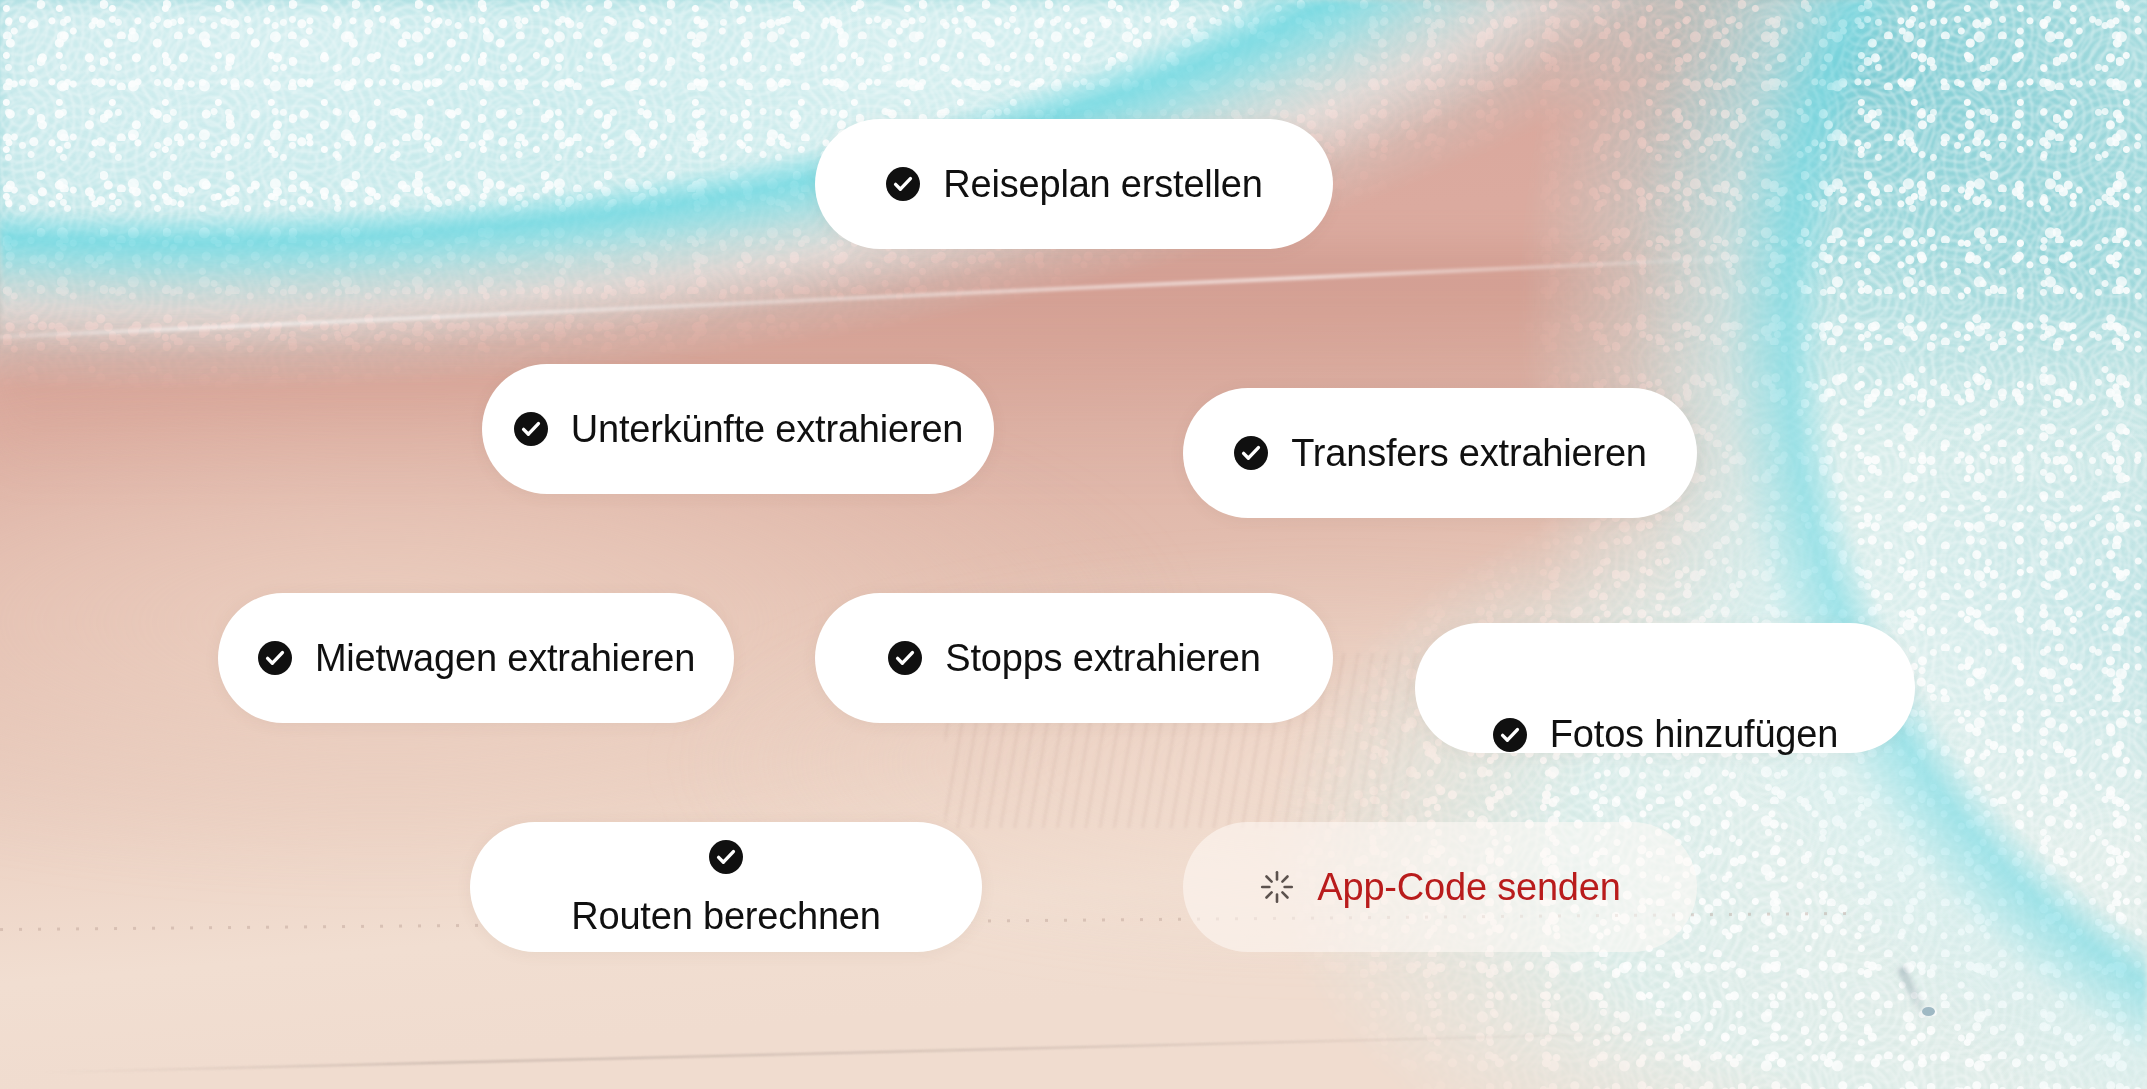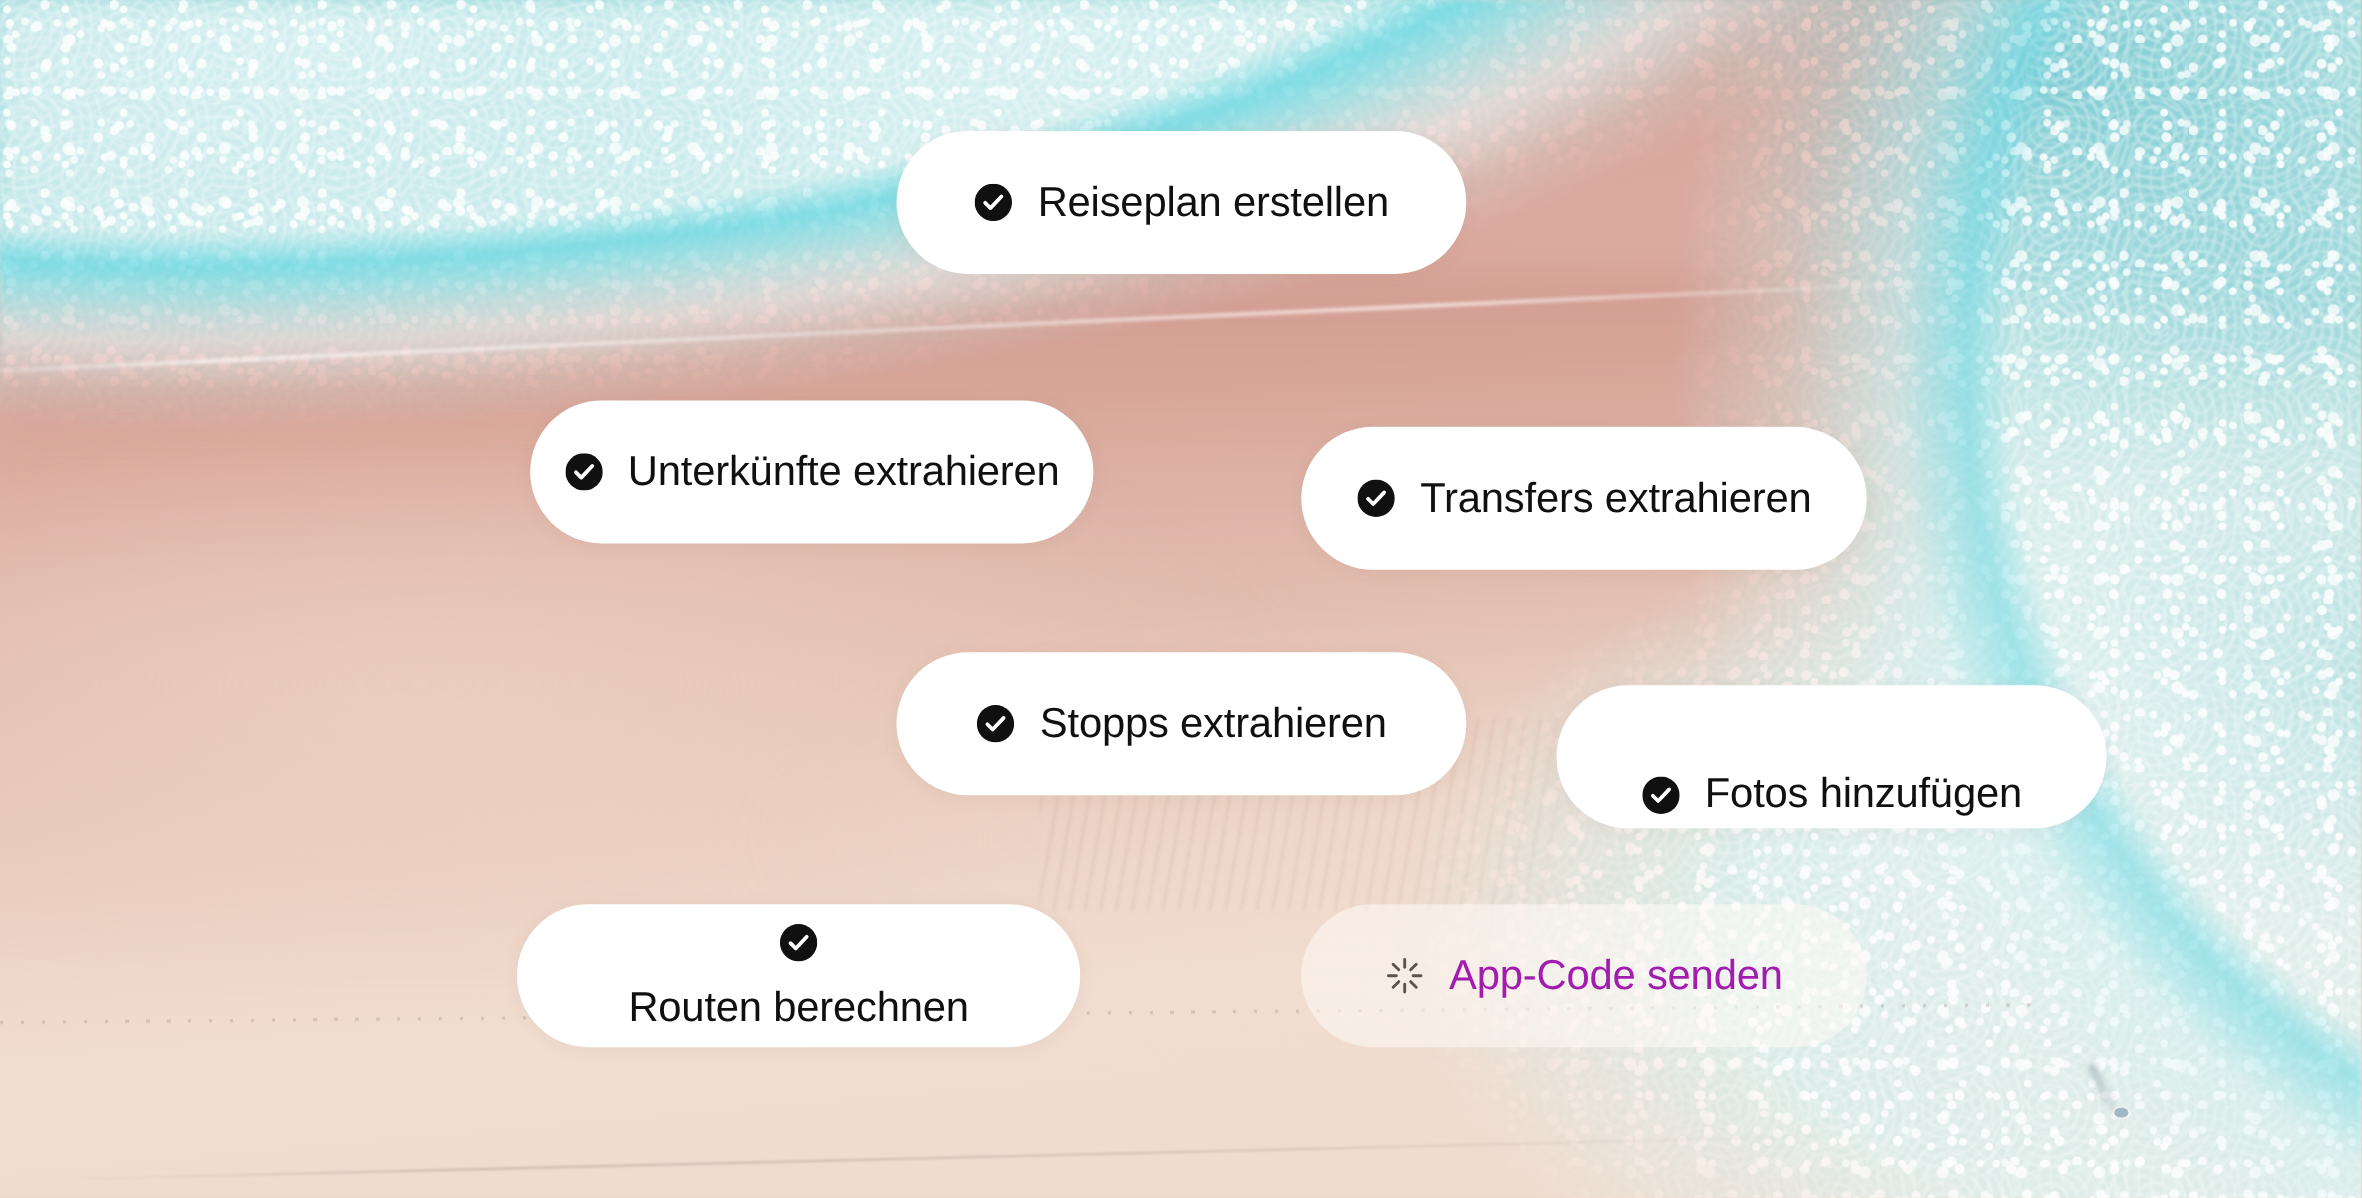--- a/index.html
+++ b/index.html
@@ -288,21 +288,21 @@
     z-index: 2;
   }
 
   .pill {
     position: absolute;
     display: flex;
     align-items: center;
     justify-content: center;
     gap: 22px;
     height: 130px;
-    padding: 12px 46px;
+    padding: 0 46px;
     border-radius: 65px;
     box-sizing: border-box;
     white-space: nowrap;
   }
 
   .pill.done {
     background: #ffffff;
     box-shadow: 0 2px 16px rgba(120, 80, 70, 0.07);
   }
   .pill.pending {
@@ -310,21 +310,21 @@
     box-shadow: none;
   }
 
   .pill-label {
     font-size: 38px;
     font-weight: 500;
     letter-spacing: -0.2px;
     line-height: 1;
   }
   .pill.done .pill-label { color: #101010; }
-  .pill.pending .pill-label { color: #a21caf; }
+  .pill.pending .pill-label { color: #b91c1c; }
 
   
   .icon-wrap {
     flex: 0 0 auto;
     display: flex;
     align-items: center;
     justify-content: center;
     width: 36px;
     height: 36px;
   }
@@ -402,20 +402,29 @@
     <div class="pill done p2">
       <span class="icon-wrap">
         <svg class="check-badge" viewBox="0 0 34 34" aria-hidden="true">
           <circle cx="17" cy="17" r="17" fill="#101010"></circle>
           <path d="M9.6 17.4 L14.4 22.2 L24.4 11.6" fill="none" stroke="#ffffff" stroke-width="3.4" stroke-linecap="round" stroke-linejoin="round"></path>
         </svg>
       </span>
       <span class="pill-label">Transfers extrahieren</span>
     </div>
 
+    <div class="pill done p3">
+      <span class="icon-wrap">
+        <svg class="check-badge" viewBox="0 0 34 34" aria-hidden="true">
+          <circle cx="17" cy="17" r="17" fill="#101010"></circle>
+          <path d="M9.6 17.4 L14.4 22.2 L24.4 11.6" fill="none" stroke="#ffffff" stroke-width="3.4" stroke-linecap="round" stroke-linejoin="round"></path>
+        </svg>
+      </span>
+      <span class="pill-label">Mietwagen extrahieren</span>
+    </div>
 
     <div class="pill done p4">
       <span class="icon-wrap">
         <svg class="check-badge" viewBox="0 0 34 34" aria-hidden="true">
           <circle cx="17" cy="17" r="17" fill="#101010"></circle>
           <path d="M9.6 17.4 L14.4 22.2 L24.4 11.6" fill="none" stroke="#ffffff" stroke-width="3.4" stroke-linecap="round" stroke-linejoin="round"></path>
         </svg>
       </span>
       <span class="pill-label">Stopps extrahieren</span>
     </div>

